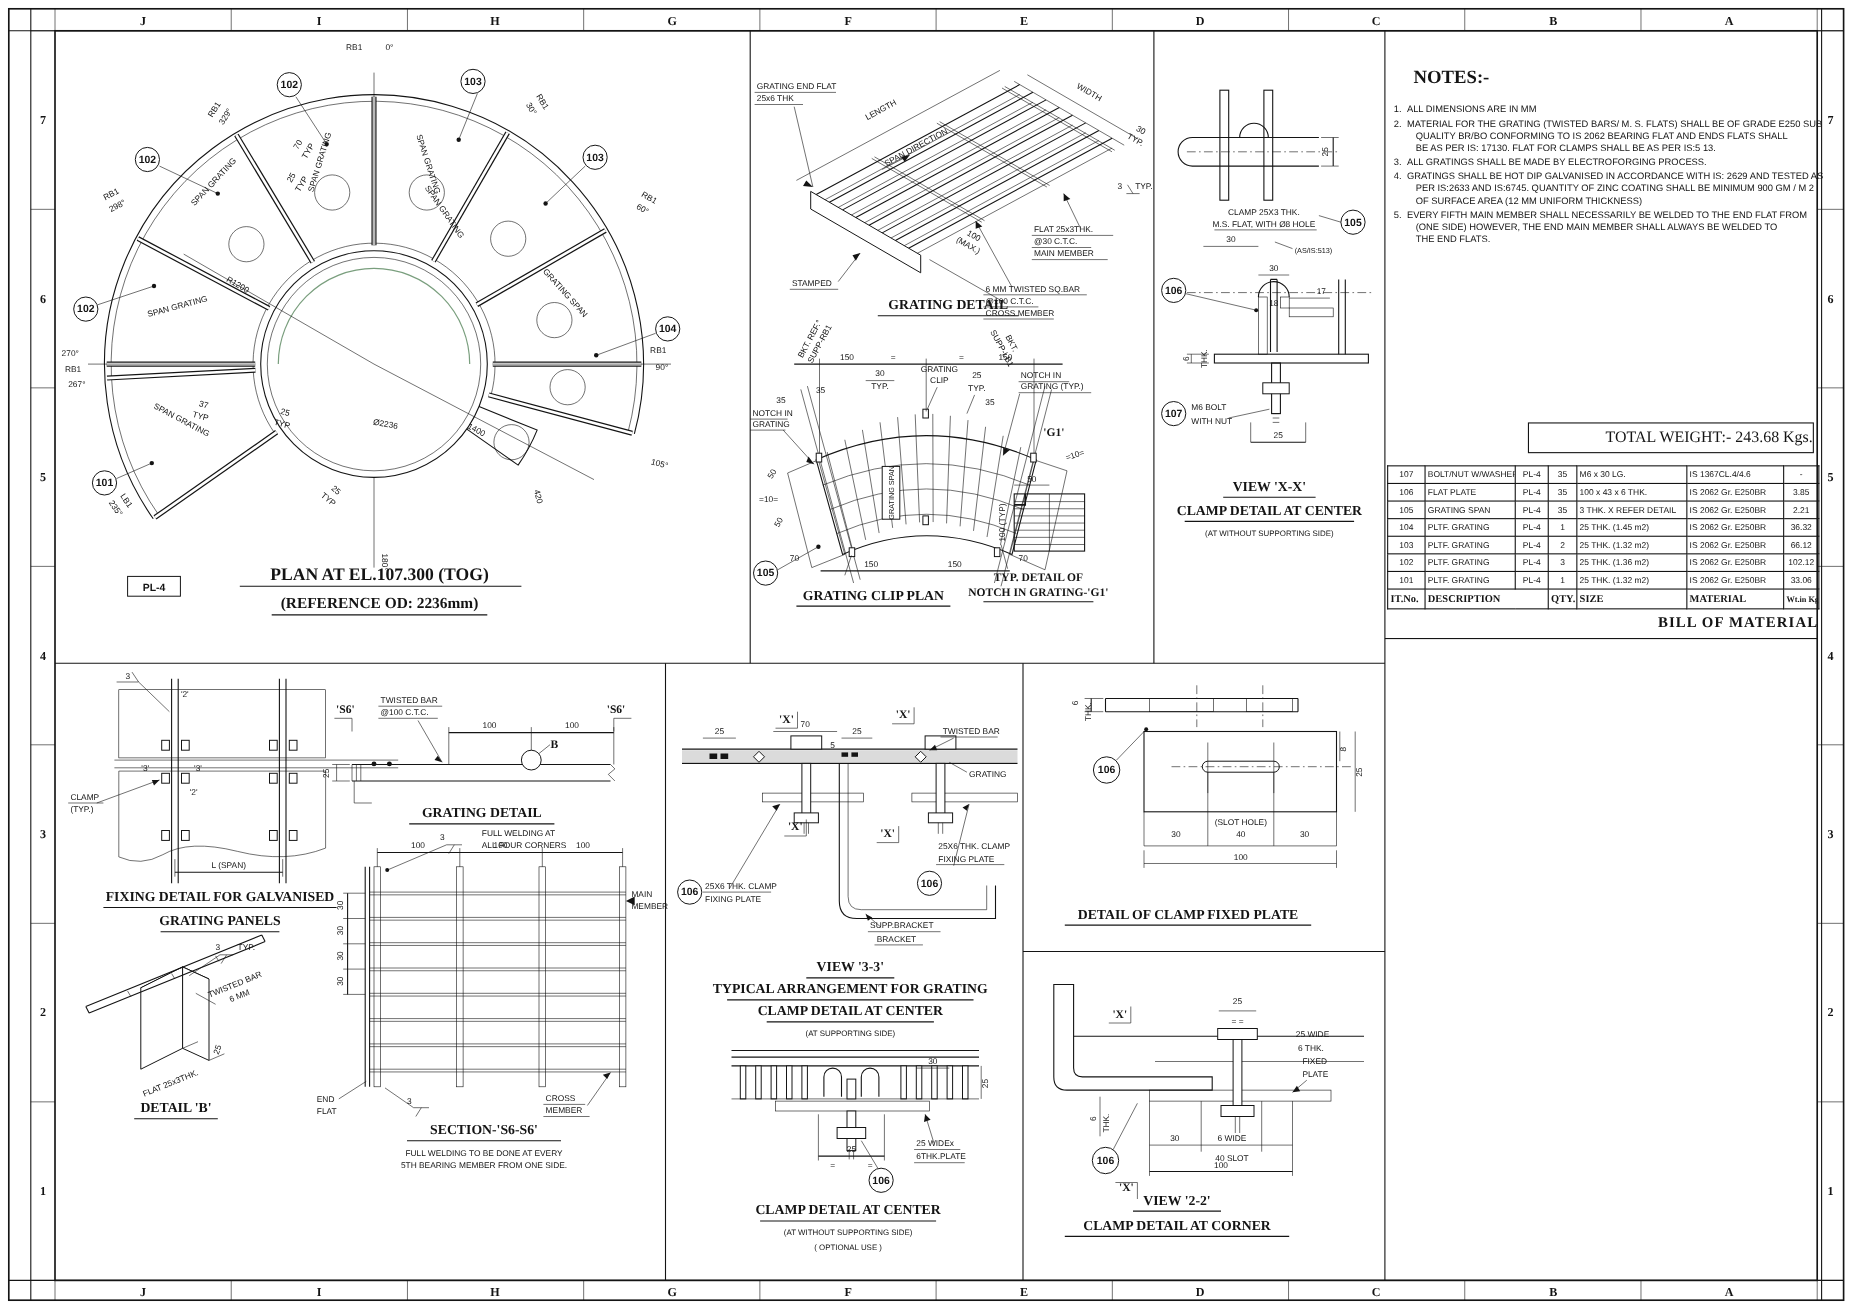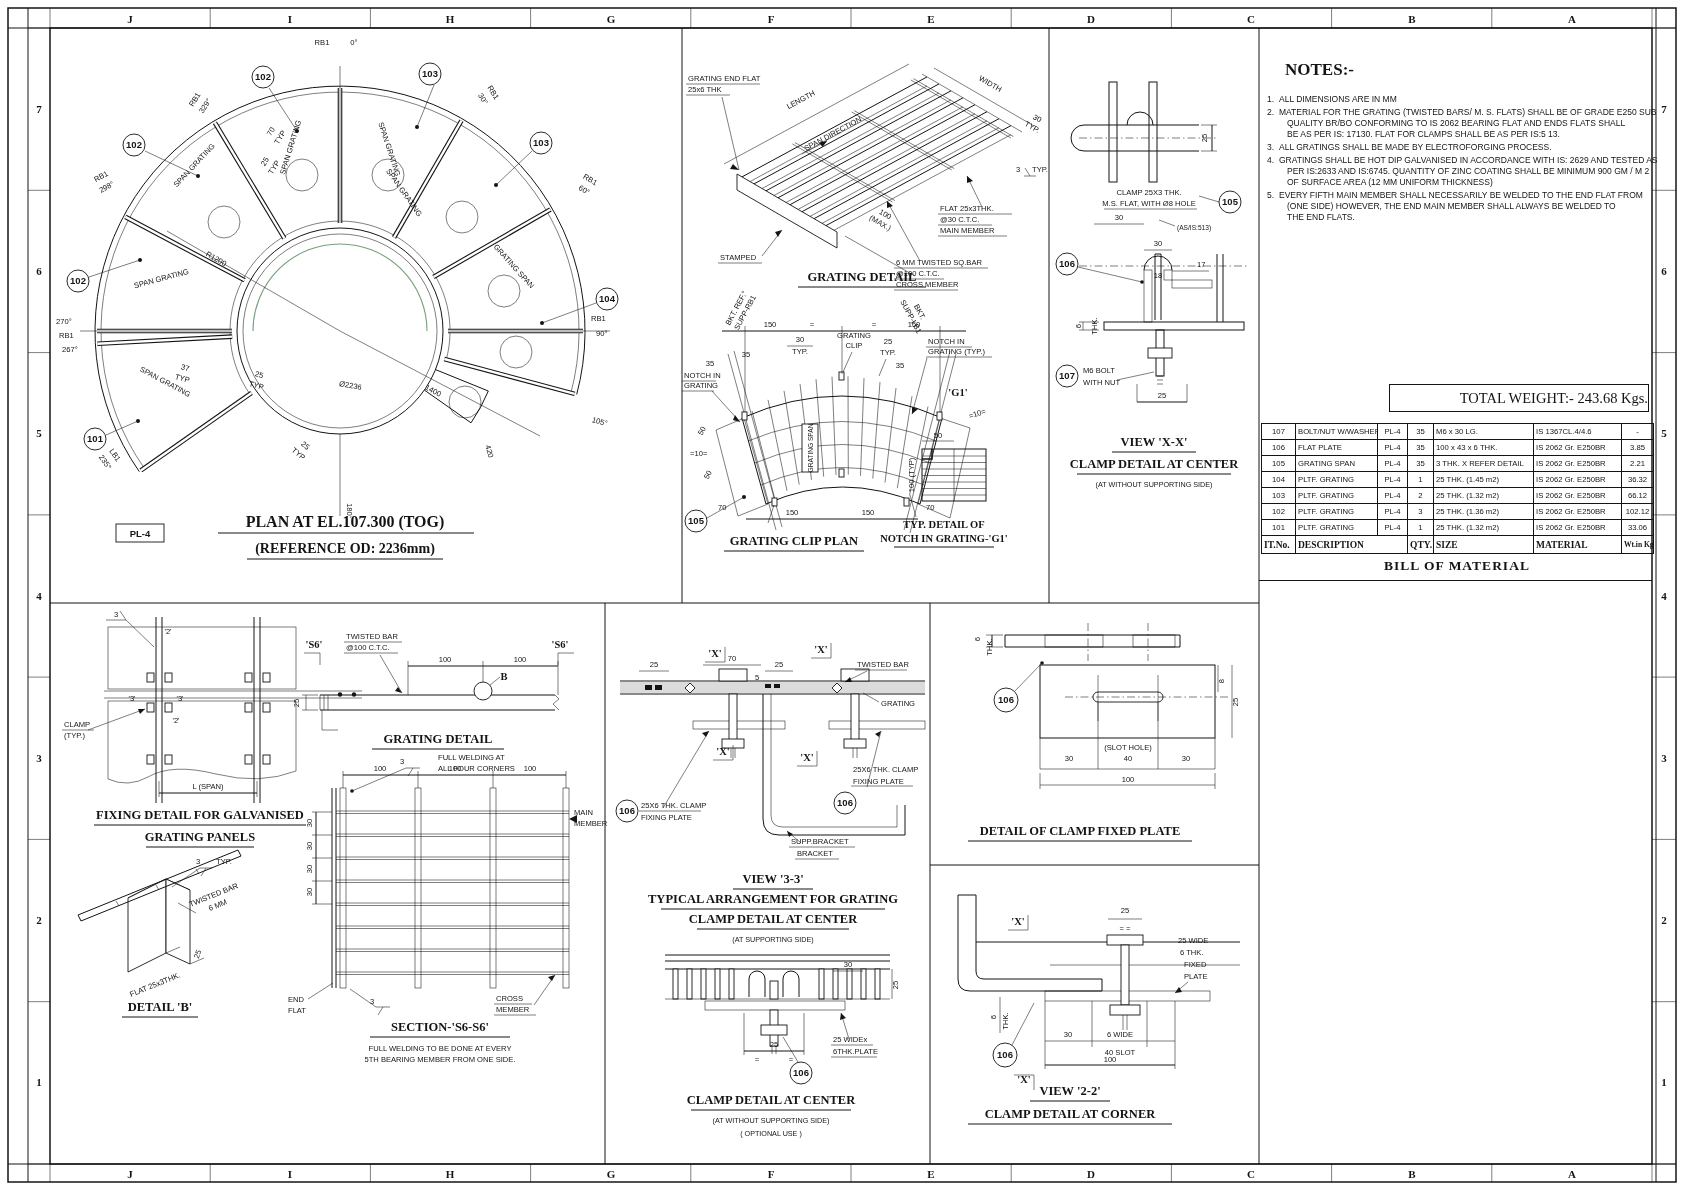--- a/index.html
+++ b/index.html
@@ -31,21 +31,21 @@
 #p4 .ntitle{font-family:"Liberation Serif",serif;font-weight:bold;font-size:17px;margin:36px 0 14px 26px}
 #p4 .nl{font-size:8.5px;line-height:11px;margin-left:8px;white-space:nowrap}
 #p4 .nl .nn{display:inline-block;width:12px}
 #p4 .nl.cont{margin-left:28px}
 #p4 .note{margin-bottom:2px}
 .weightbox{position:absolute;left:130px;top:360px;width:260px;height:28px;border:1.4px solid #141414;display:flex;align-items:center;justify-content:flex-end;font-family:"Liberation Serif",serif;font-weight:normal;font-size:14.5px;white-space:nowrap}
 table.bom{position:absolute;left:2px;top:399px;width:392px;border-collapse:collapse;table-layout:fixed}
 table.bom td{border:1px solid #141414;font-size:7.7px;padding:0 2px;height:16px;overflow:hidden;white-space:nowrap}
 table.bom td.c{text-align:center}
 table.bom tr.hd td{font-family:"Liberation Serif",serif;font-weight:bold;font-size:9.5px;height:18px}
-.bomcap{position:absolute;left:2px;top:534px;width:392px;text-align:center;font-family:"Liberation Serif",serif;font-weight:bold;font-size:13.5px;letter-spacing:1px}
+.bomcap{position:absolute;left:2px;top:534px;width:392px;text-align:right;font-family:"Liberation Serif",serif;font-weight:bold;font-size:13.5px;letter-spacing:1px}
 .bomline{position:absolute;left:0;top:556px;width:393px;border-top:1px solid #141414}
 </style>
 </head>
 <body>
 
 <div id="sheet">
 
 <svg style="left:0;top:0" width="1684" height="1190" viewBox="0 0 1684 1190">
   <g>
     <rect class="k2" x="8" y="8" width="1668" height="1174"></rect>

